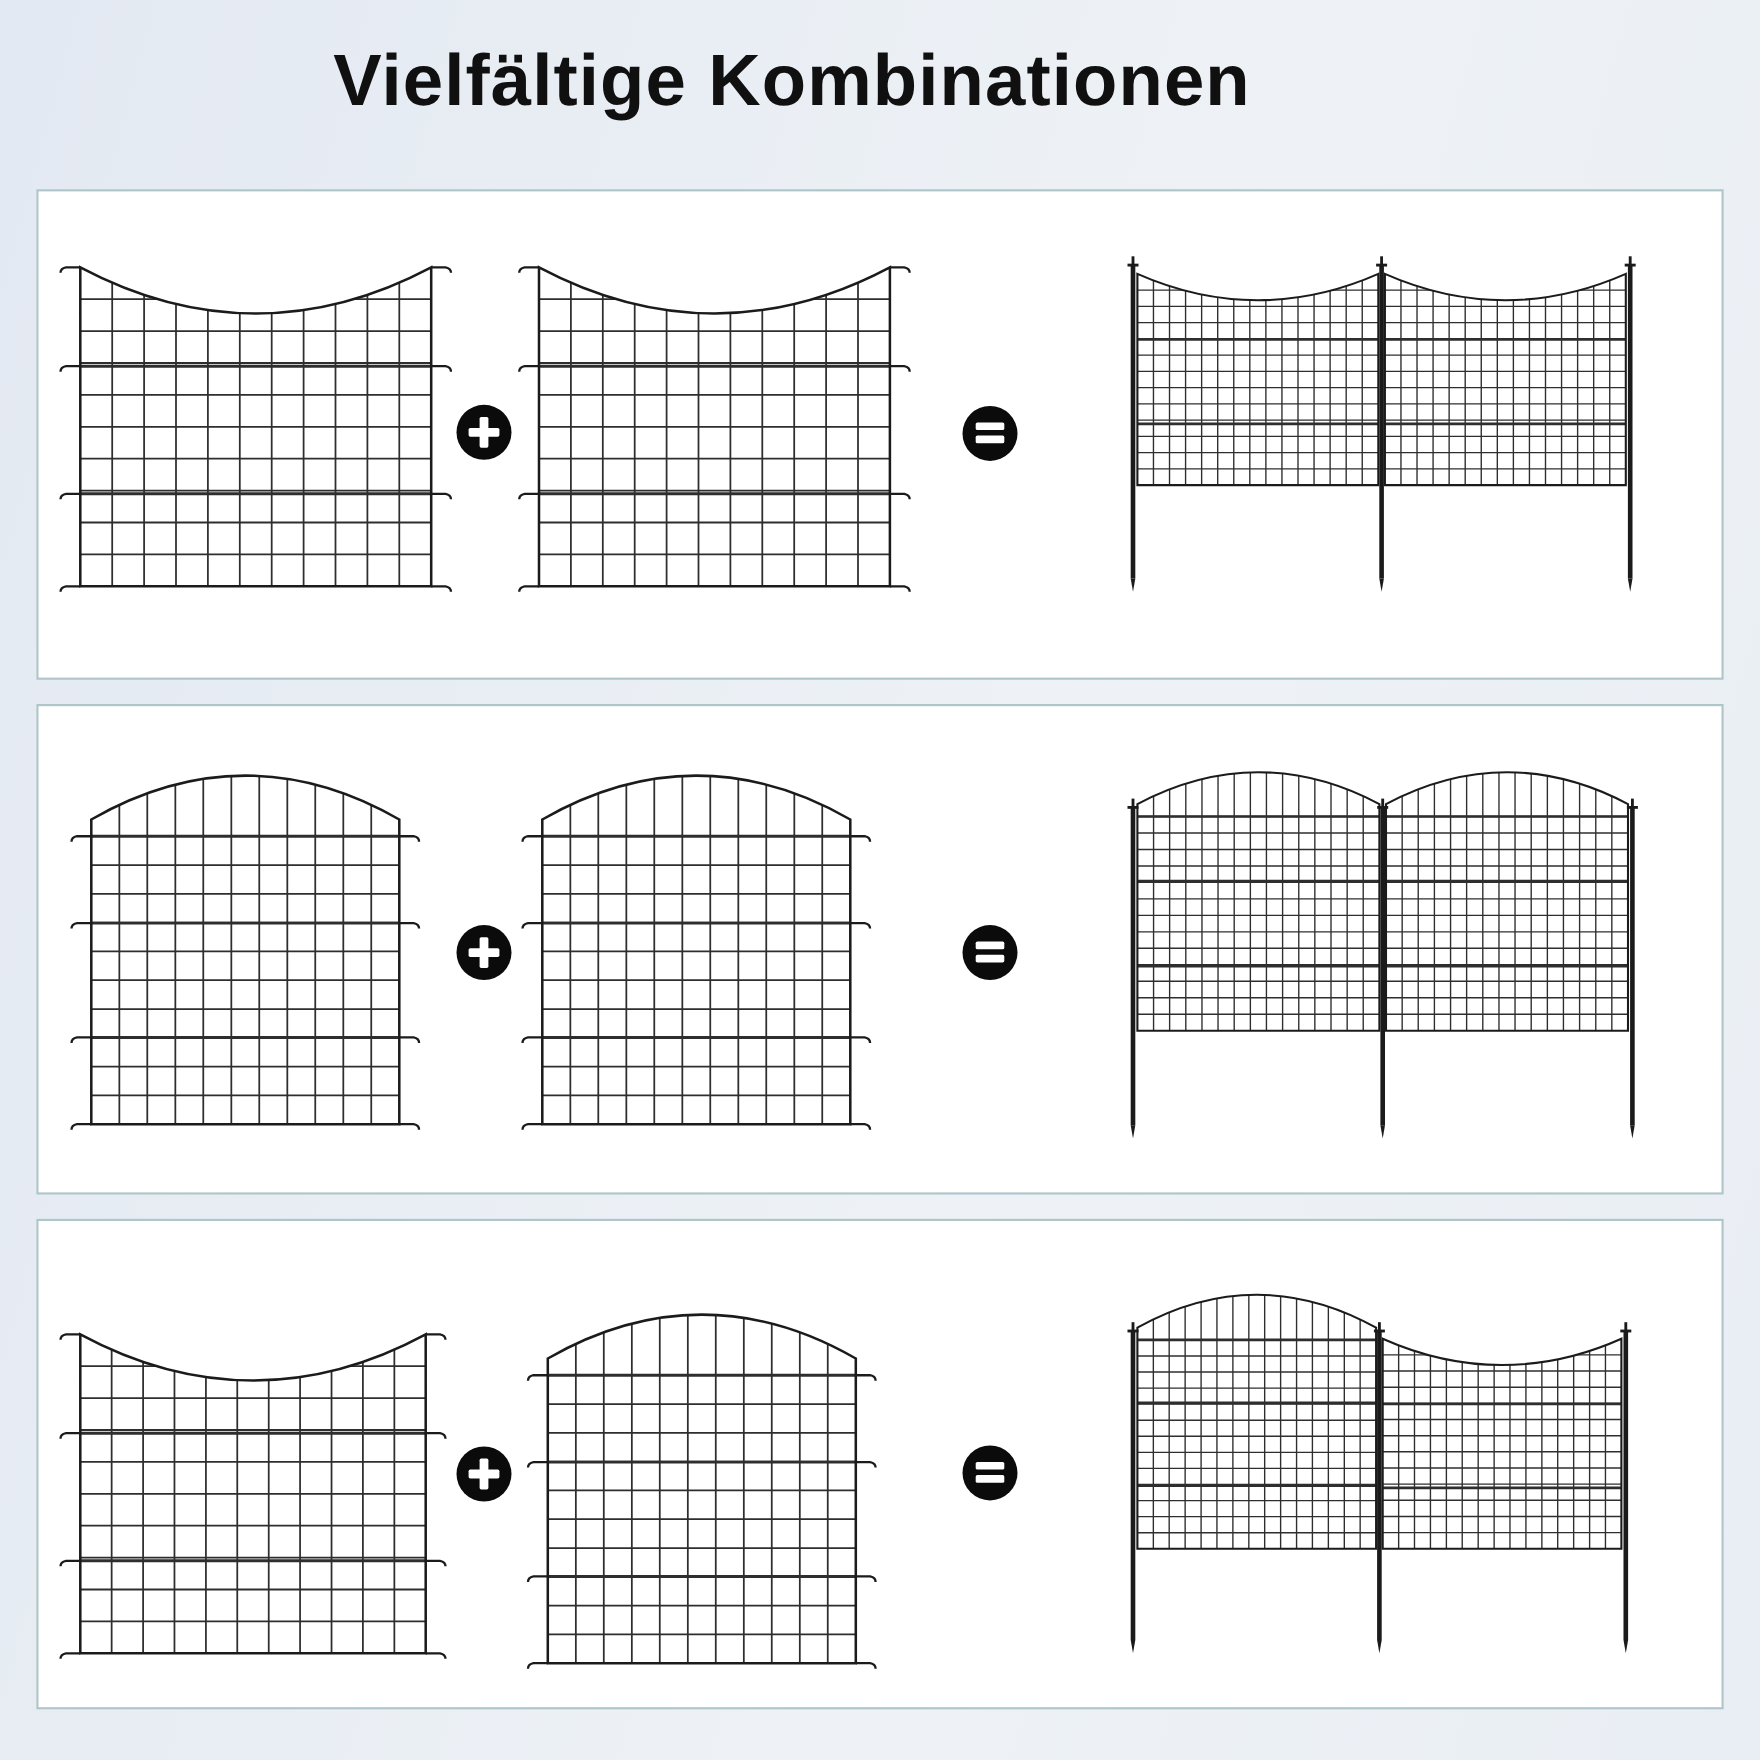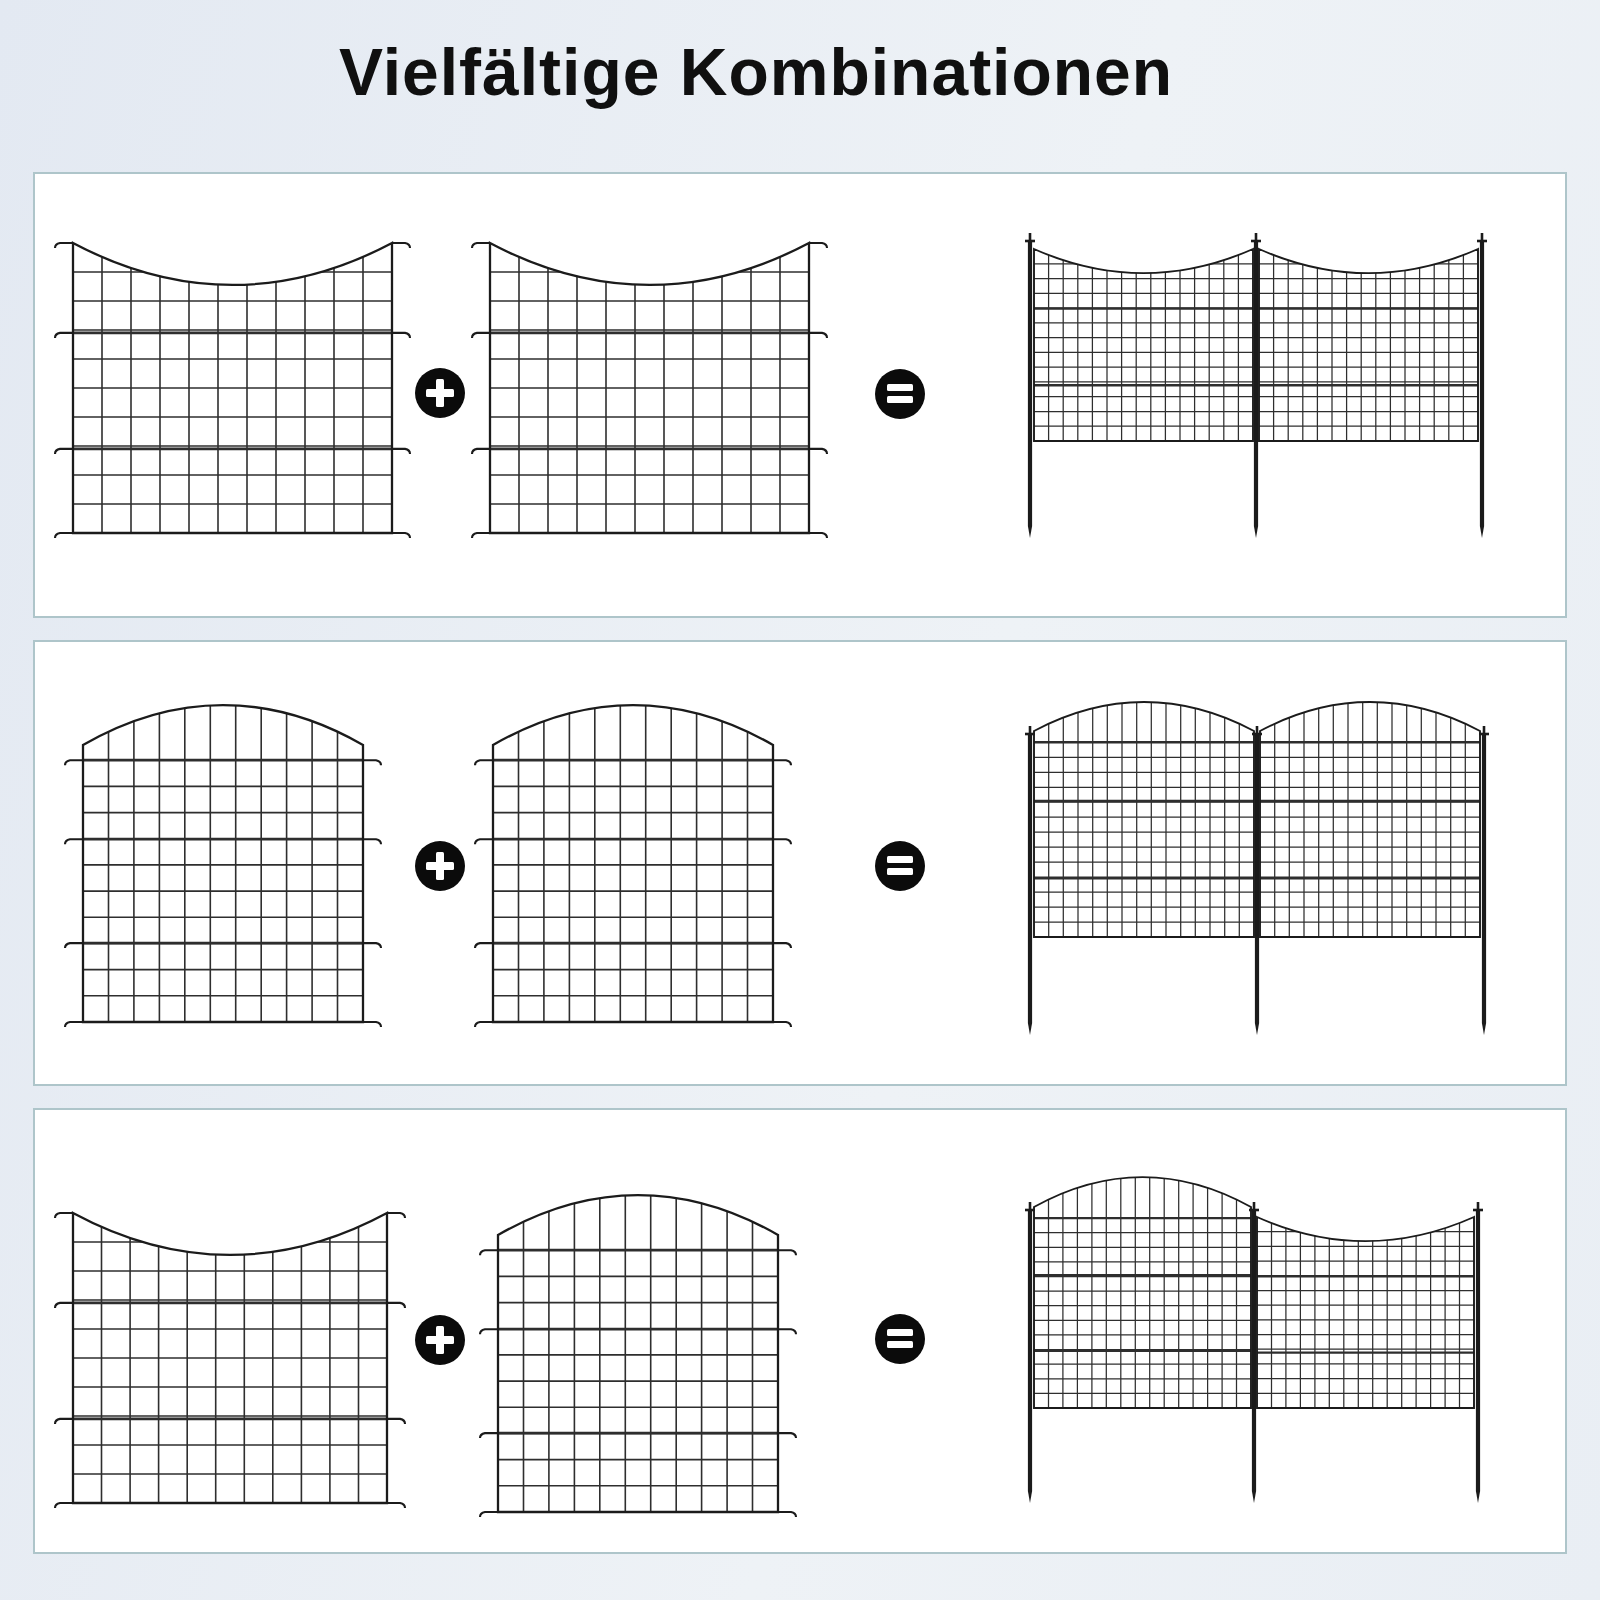--- a/index.html
+++ b/index.html
@@ -5,21 +5,20 @@
   html,body{margin:0;padding:0;}
   body{
     width:1600px;height:1600px;position:relative;overflow:hidden;
     font-family:"Liberation Sans",sans-serif;
     background:linear-gradient(105deg,var(--bg-start,#e3e9f2) 0%,var(--bg-mid,#eef2f6) 58%,var(--bg-end,#e9eef4) 100%);
   }
   .page-title{
     position:absolute;top:34px;left:0;width:1440px;margin:0;
     text-align:center;font-size:66px;font-weight:bold;letter-spacing:1px;
     color:var(--title-color,#101010);
-    padding-left:36px;
   }
   .card{
     position:absolute;left:33px;width:1534px;height:446px;box-sizing:border-box;
     background:var(--card-bg,#ffffff);
     border:2px solid var(--card-border,#aec5ca);
   }
   #card-0{top:172px}
   #card-1{top:640px}
   #card-2{top:1108px}
   #fence-svg{position:absolute;left:0;top:0;width:1600px;height:1600px;pointer-events:none;}

